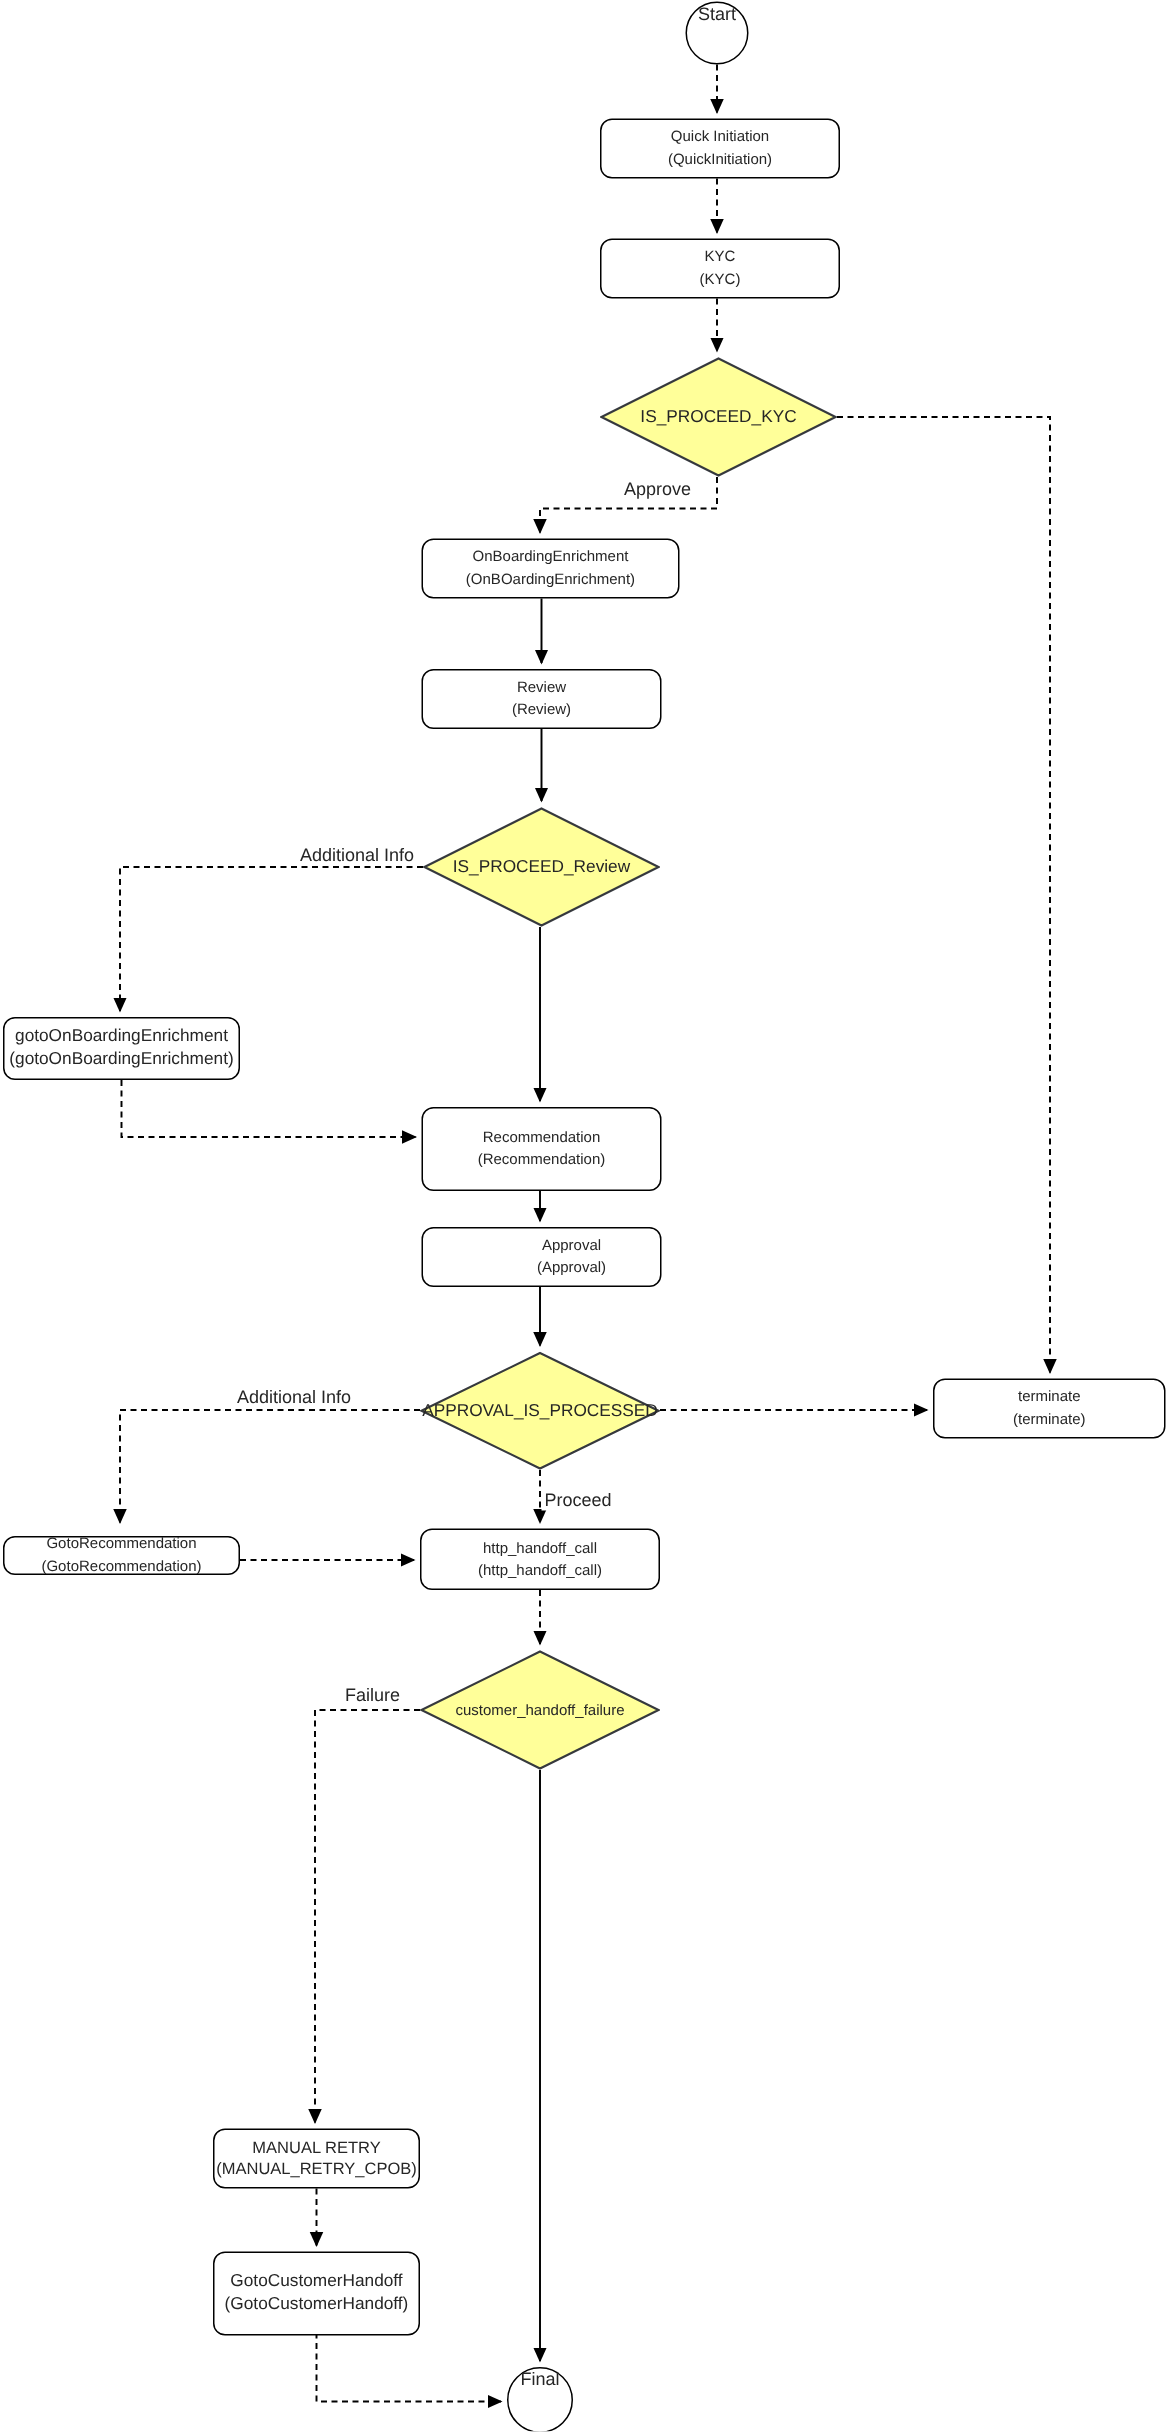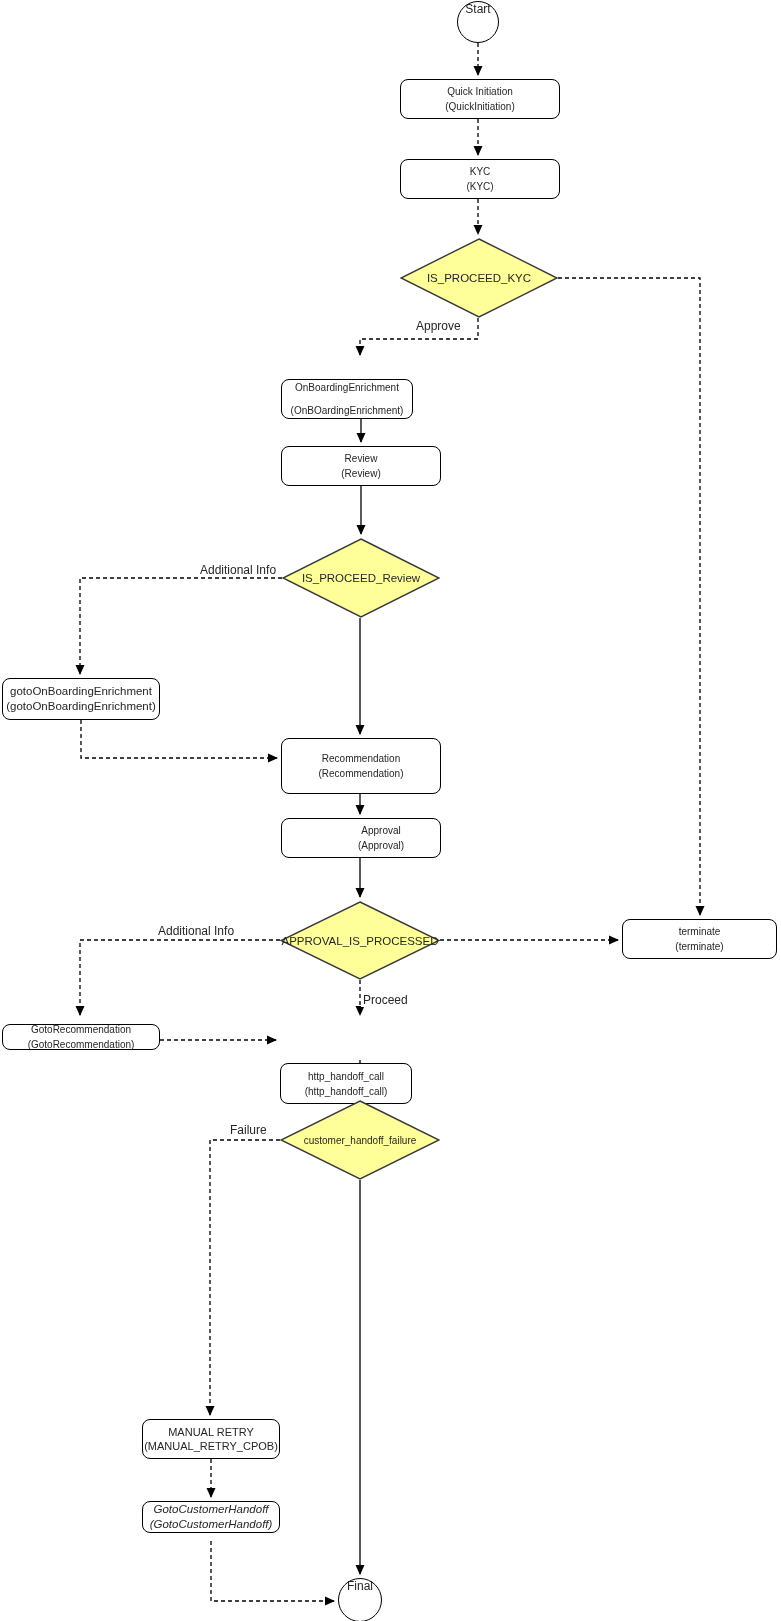--- a/index.html
+++ b/index.html
@@ -50,34 +50,34 @@
     padding:0 2px;
     white-space:nowrap;
     z-index:3;
   }
 
   
   .n-start{left:457px;top:1px;width:42px;height:42px;}
   .n-quick{left:400px;top:79px;width:160px;height:40px;}
   .n-kyc{left:400px;top:159px;width:160px;height:40px;}
   .n-ispkyc{left:400px;top:238px;width:158px;height:80px;}
-  .n-onb{left:281px;top:379px;width:132px;height:40px;justify-content:space-between;}
+  .n-onb{left:281px;top:359px;width:172px;height:40px;}
   .n-review{left:281px;top:446px;width:160px;height:40px;}
   .n-ispreview{left:282px;top:538px;width:158px;height:80px;}
   .n-gotoonb{left:2px;top:678px;width:158px;height:42px;font-size:11.5px;}
   .n-reco{left:281px;top:738px;width:160px;height:56px;}
   .n-approval{left:281px;top:818px;width:160px;height:40px;padding-left:40px;}
   .n-aip{left:280px;top:901px;width:160px;height:79px;}
   .n-terminate{left:622px;top:919px;width:155px;height:40px;}
   .n-gotoreco{left:2px;top:1024px;width:158px;height:26px;}
-  .n-http{left:280px;top:1019px;width:132px;height:41px;margin-top:44px;}
+  .n-http{left:280px;top:1019px;width:160px;height:41px;}
   .n-chf{left:280px;top:1100px;width:160px;height:80px;}
   .n-chf .dlabel{font-size:10px;}
   .n-retry{left:142px;top:1419px;width:138px;height:40px;font-size:11px;line-height:14px;}
-  .n-gotoch{left:142px;top:1501px;width:138px;height:32px;font-size:11.5px;font-style:italic;}
+  .n-gotoch{left:142px;top:1501px;width:138px;height:56px;font-size:11.5px;}
   .n-final{left:338px;top:1578px;width:44px;height:44px;}
 
   
   .l-approve{left:386px;top:319px;margin-left:28px;}
   .l-addinfo1{left:198px;top:563px;}
   .l-addinfo2{left:156px;top:924px;}
   .l-proceed{left:361px;top:993px;}
   .l-failure{left:228px;top:1123px;}
 </style>
 </head>

